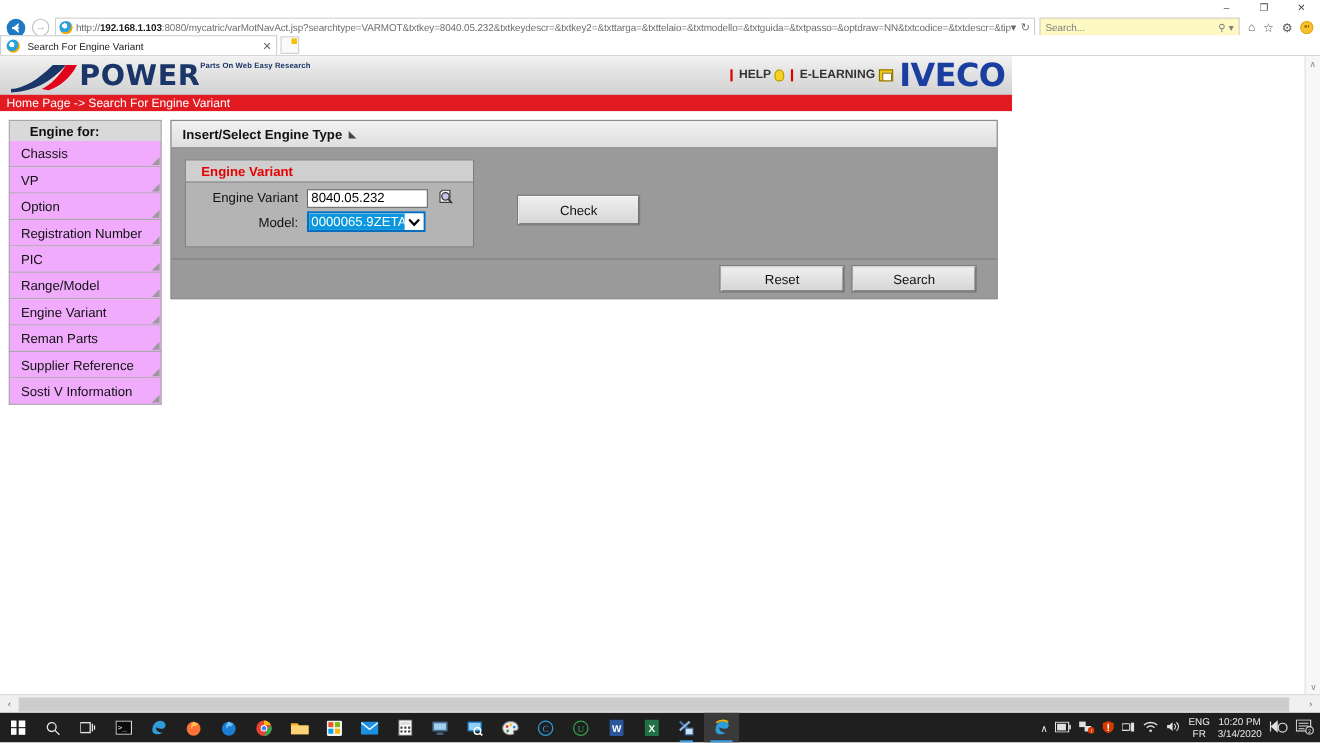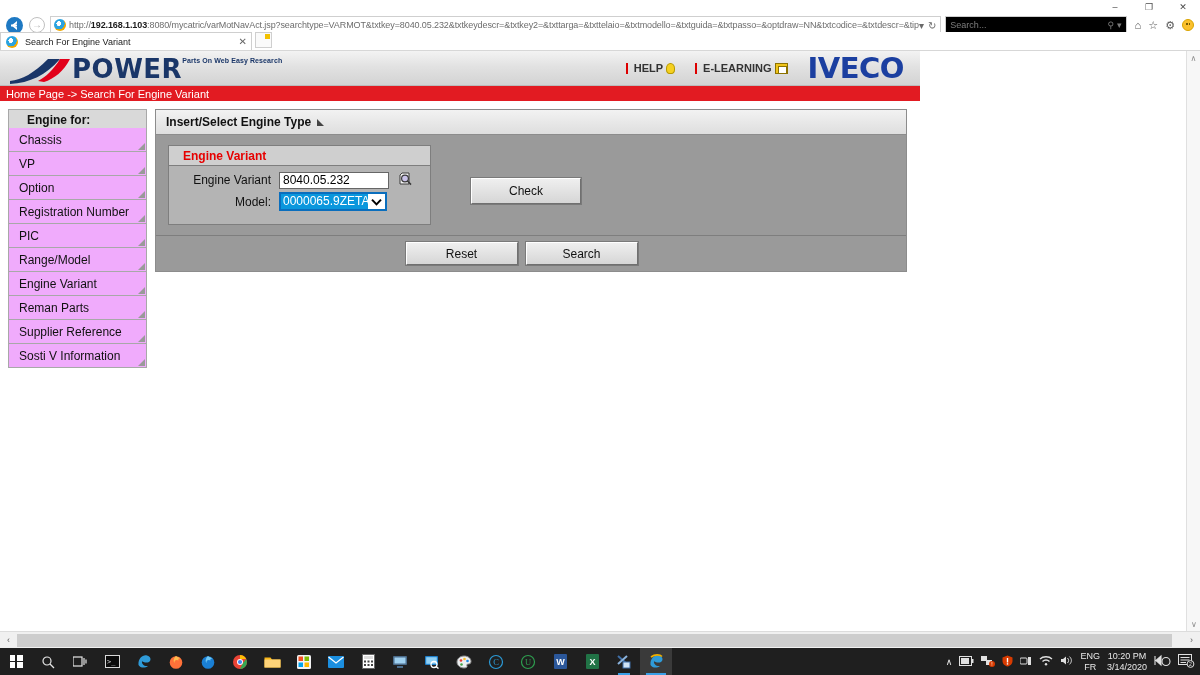--- a/index.html
+++ b/index.html
@@ -53,21 +53,21 @@
     background: radial-gradient(circle at 40% 38%, #ffffff 0 22%, #2aa3e0 24% 55%, #f0a800 58% 100%);
     position: relative;
   }
   .urltext {
     font-size: 9px; color: #6d6d6d; white-space: nowrap; overflow: hidden;
     flex: 1; letter-spacing: -0.1px; line-height: 14px;
   }
   .urltext b { color: #1b1b1b; font-weight: bold; }
   .url-icons { display: flex; align-items: center; gap: 4px; padding-right: 2px; color: #6a6a6a; font-size: 10px; }
   .searchbox {
-    flex: 1; height: 18px; border: 1px solid #cfcfcf; background: #000000;
+    flex: 1; height: 18px; border: 1px solid #cfcfcf; background: #fef9c3;
     margin-left: 4px; margin-right: 2px; display: flex; align-items: center;
     padding: 0 4px; font-size: 9px; color: #7d7d7d;
   }
   .searchbox .ph { flex: 1; }
   .toolbar-icons {
     display: flex; align-items: center; gap: 7px; padding: 0 6px; font-size: 11px; color: #5b5b5b;
   }
   .smiley {
     width: 12px; height: 12px; border-radius: 50%;
     background: #fbc02d; border: 1px solid #d9a400;
@@ -75,21 +75,21 @@
   }
   .smiley::before, .smiley::after {
     content: ""; position: absolute; top: 3px; width: 1.5px; height: 2px; background: #7a5c00;
   }
   .smiley::before { left: 3px; }
   .smiley::after { right: 3px; }
 
   
   .tabstrip {
     position: absolute; top: 32px; left: 0; width: 1200px; height: 19px;
-    background: #ffffff; display: flex; align-items: flex-start;
+    background: #ffffff; display: flex; align-items: center;
     border-bottom: 1px solid #d7d7d7;
   }
   .tab {
     width: 252px; height: 18px; background: #fff;
     border: 1px solid #cfcfcf; border-bottom: none;
     display: flex; align-items: center; padding: 0 4px; gap: 4px;
   }
   .tab-title { font-size: 9px; color: #1b1b1b; flex: 1; white-space: nowrap; overflow: hidden; }
   .tab-close { font-size: 10px; color: #666; }
   .newtab {
@@ -116,21 +116,21 @@
   .logo { margin-left: 8px; display: flex; align-items: flex-end; height: 33px; }
   .logo-swoosh { position: relative; width: 62px; height: 30px; margin-right: 2px; }
   .logo-word { display: flex; flex-direction: row; align-items: flex-start; padding-bottom: 4px; }
   .logo-power {
     font-family: "DejaVu Sans", sans-serif;
     font-size: 26px; font-weight: bold; color: #1a3668; letter-spacing: 0.5px; line-height: 24px;
   }
   .logo-tag {
     font-size: 7px; font-weight: bold; color: #1a3668; letter-spacing: 0.1px; line-height: 8px;
   }
-  .hdr-right { margin-left: auto; display: flex; align-items: center; gap: 20px; padding-right: 16px; }
+  .hdr-right { margin-left: auto; display: flex; align-items: center; gap: 6px; padding-right: 6px; }
   .hdr-link { font-size: 11px; font-weight: bold; color: #333; display: flex; align-items: center; gap: 3px; }
   .redbar { display:inline-block; width: 2px; height: 11px; background: #d00; margin-right: 3px; }
   .bulb {
     width: 9px; height: 11px; border-radius: 50% 50% 40% 40%; background: #f5d020; border: 1px solid #b79a00;
   }
   .elearn-ico {
     width: 13px; height: 11px; background: #f0c419; border: 1px solid #8d7200; position: relative;
   }
   .elearn-ico::after {
     content: ""; position: absolute; left: 2px; top: 2px; width: 7px; height: 6px; background: #fff; border: 1px solid #8d7200;
@@ -217,21 +217,21 @@
   .check-wrap { margin-left: 40px; display: flex; align-items: flex-start; padding-top: 33px; }
   .btn {
     background: linear-gradient(to bottom,#efefef,#d6d6d6);
     border: 1px solid #fff; border-right-color: #707070; border-bottom-color: #707070;
     outline: 1px solid #7a7a7a;
     font-size: 12px; color: #111; text-align: center; line-height: 20px;
   }
   .btn-check { width: 110px; height: 26px; }
   .panel-footer {
     background: #9a9a9a; border-top: 1px solid #7e7e7e;
-    height: 36px; display: flex; align-items: center; justify-content: center;
+    height: 36px; display: flex; align-items: center; justify-content: flex-end;
     padding-right: 19px; gap: 8px;
   }
   .btn-reset { width: 112px; height: 23px; }
   .btn-search { width: 112px; height: 23px; }
 
   
   .vscroll {
     position: absolute; right: 0; top: 51px; width: 14px; height: 580px;
     background: #f7f7f7; border-left: 1px solid #e0e0e0;
   }

